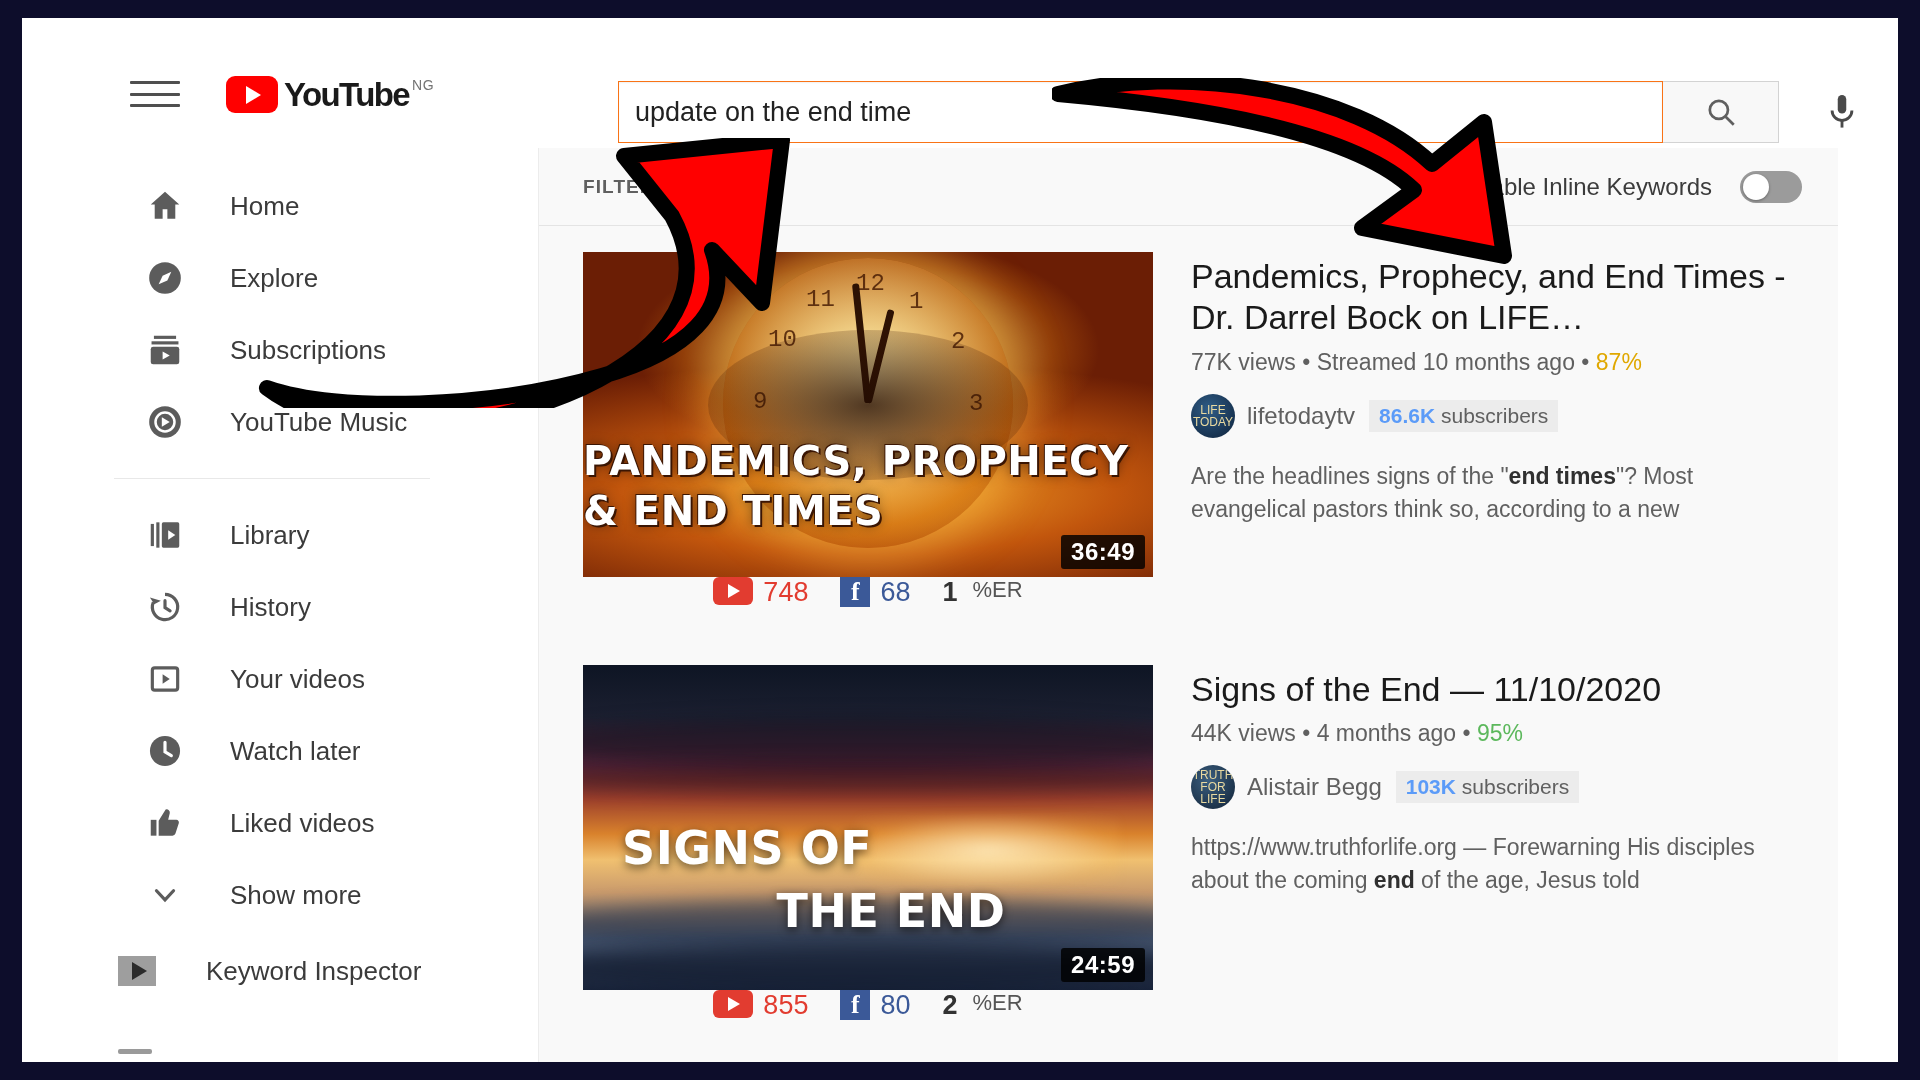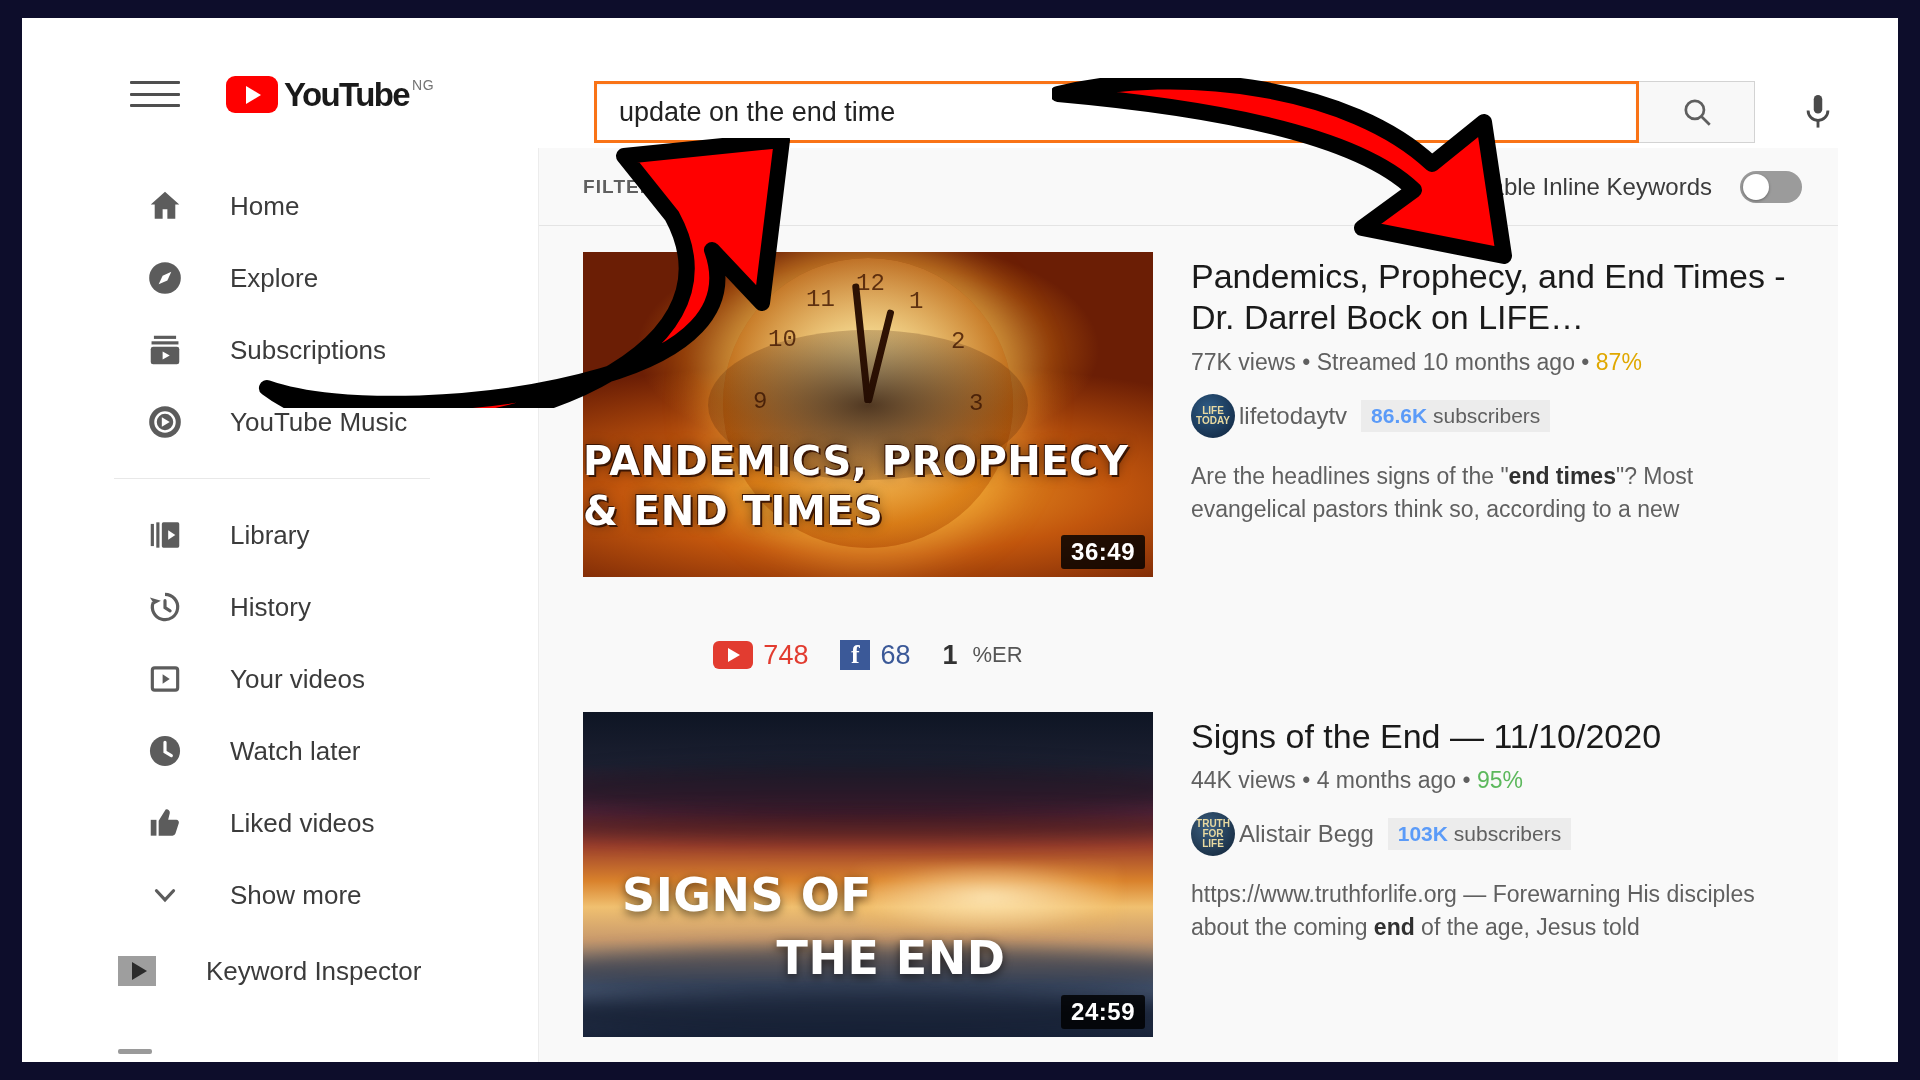--- a/index.html
+++ b/index.html
@@ -54,23 +54,23 @@
     font-size: 14px; color: #737373; margin-left: 3px; margin-top: 1px;
     letter-spacing: 0.5px;
   }
 
   #searchwrap {
     position: absolute; left: 572px; top: 63px;
     display: flex; align-items: center;
   }
   #searchbox {
     width: 1045px; height: 62px;
-    border: 3px solid #f97316; background: #fff;
-    display: flex; align-items: center; padding-left: 22px;
-    font-size: 27px; color: #222; box-shadow: inset 0 1px 2px rgba(0,0,0,.06);
+    border: 1px solid #f97316; background: #fff;
+    display: flex; align-items: center; padding-left: 16px;
+    font-size: 27px; color: #222; box-shadow: inset 0 1px 2px rgba(0,0,0,.06); margin-left: 24px;
   }
   #searchbtn {
     width: 116px; height: 62px; background: #f8f8f8;
     border: 1px solid #d3d3d3; border-left: none;
     display: flex; align-items: center; justify-content: center; cursor: pointer;
   }
   #micbtn {
     margin-left: 34px; width: 58px; height: 58px;
     display: flex; align-items: center; justify-content: center; cursor: pointer;
   }
@@ -158,22 +158,22 @@
     width: 570px; height: 325px; position: relative; overflow: hidden;
     cursor: pointer;
   }
   .dur {
     position: absolute; right: 8px; bottom: 8px;
     background: rgba(0,0,0,.82); color: #fff;
     font-size: 24px; font-weight: bold; padding: 3px 10px;
     border-radius: 3px; letter-spacing: .5px;
   }
   .stats {
-    display: flex; align-items: center; justify-content: center;
-    height: 62px; gap: 10px; margin-top: 47px;
+    display: flex; justify-content: center;
+    height: 62px; gap: 10px;
   }
   .stats .yt-ico {
     width: 40px; height: 28px; background: #e23c30; border-radius: 6px;
     position: relative;
   }
   .stats .yt-ico::after {
     content: ""; position: absolute; left: 15px; top: 7px;
     border-left: 12px solid #fff;
     border-top: 7px solid transparent; border-bottom: 7px solid transparent;
   }
@@ -191,24 +191,24 @@
   .vtitle {
     font-size: 34px; color: #1a1a1a; line-height: 1.22;
     margin-bottom: 10px; cursor: pointer;
   }
   .meta { font-size: 23px; color: #606060; margin-bottom: 18px; }
   .meta .pct-yellow { color: #e0a800; }
   .meta .pct-green  { color: #5cb85c; }
   .chan-row { display: flex; align-items: center; margin-bottom: 22px; }
   .avatar {
     width: 44px; height: 44px; border-radius: 50%;
-    margin-right: 4px; flex-shrink: 0;
+    margin-right: 12px; flex-shrink: 0;
     display: flex; align-items: center; justify-content: center;
-    font-size: 10px; color: #e8d9a0; text-align: center; line-height: 1;
-    font-weight: bold; overflow: hidden;
+    font-size: 12px; color: #e8d9a0; text-align: center; line-height: 1;
+    font-weight: normal; overflow: hidden;
   }
   .av1 { background: radial-gradient(circle at 40% 35%, #2f5d87, #16304d 75%); }
   .av2 { background: radial-gradient(circle at 40% 35%, #3b5f80, #1b3148 75%); }
   .chan-name { font-size: 24px; color: #606060; margin-right: 14px; }
   .sub-badge {
     background: #ececec; padding: 4px 10px; font-size: 21px; color: #606060;
   }
   .sub-badge b { color: #5b9bf8; font-weight: bold; }
   .desc { font-size: 23px; color: #606060; line-height: 1.42; }
   .desc b { color: #303030; font-weight: bold; text-align: right; }

